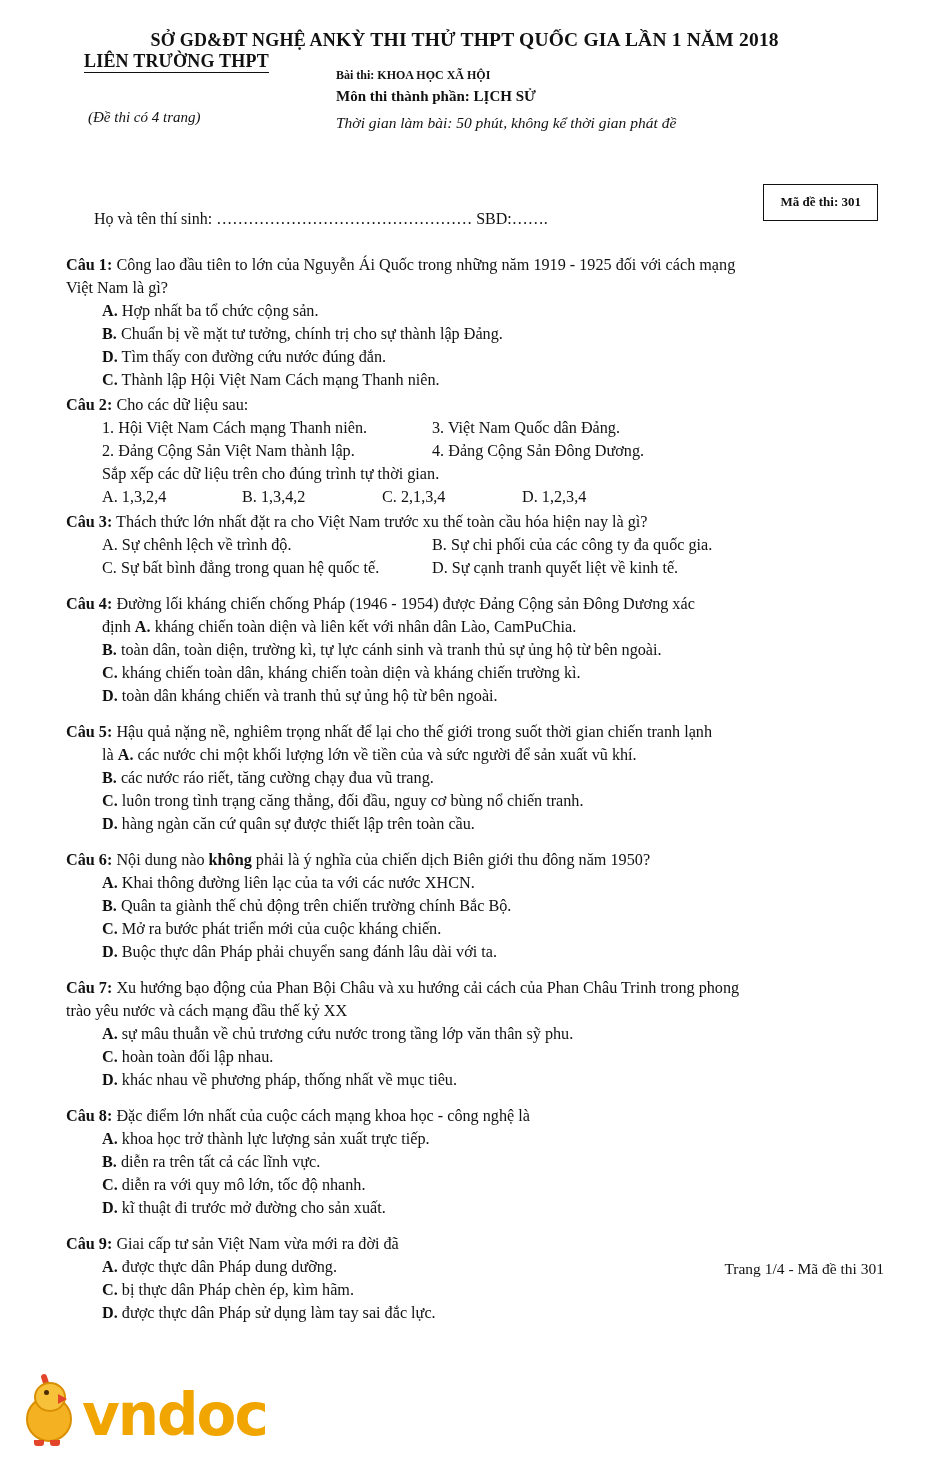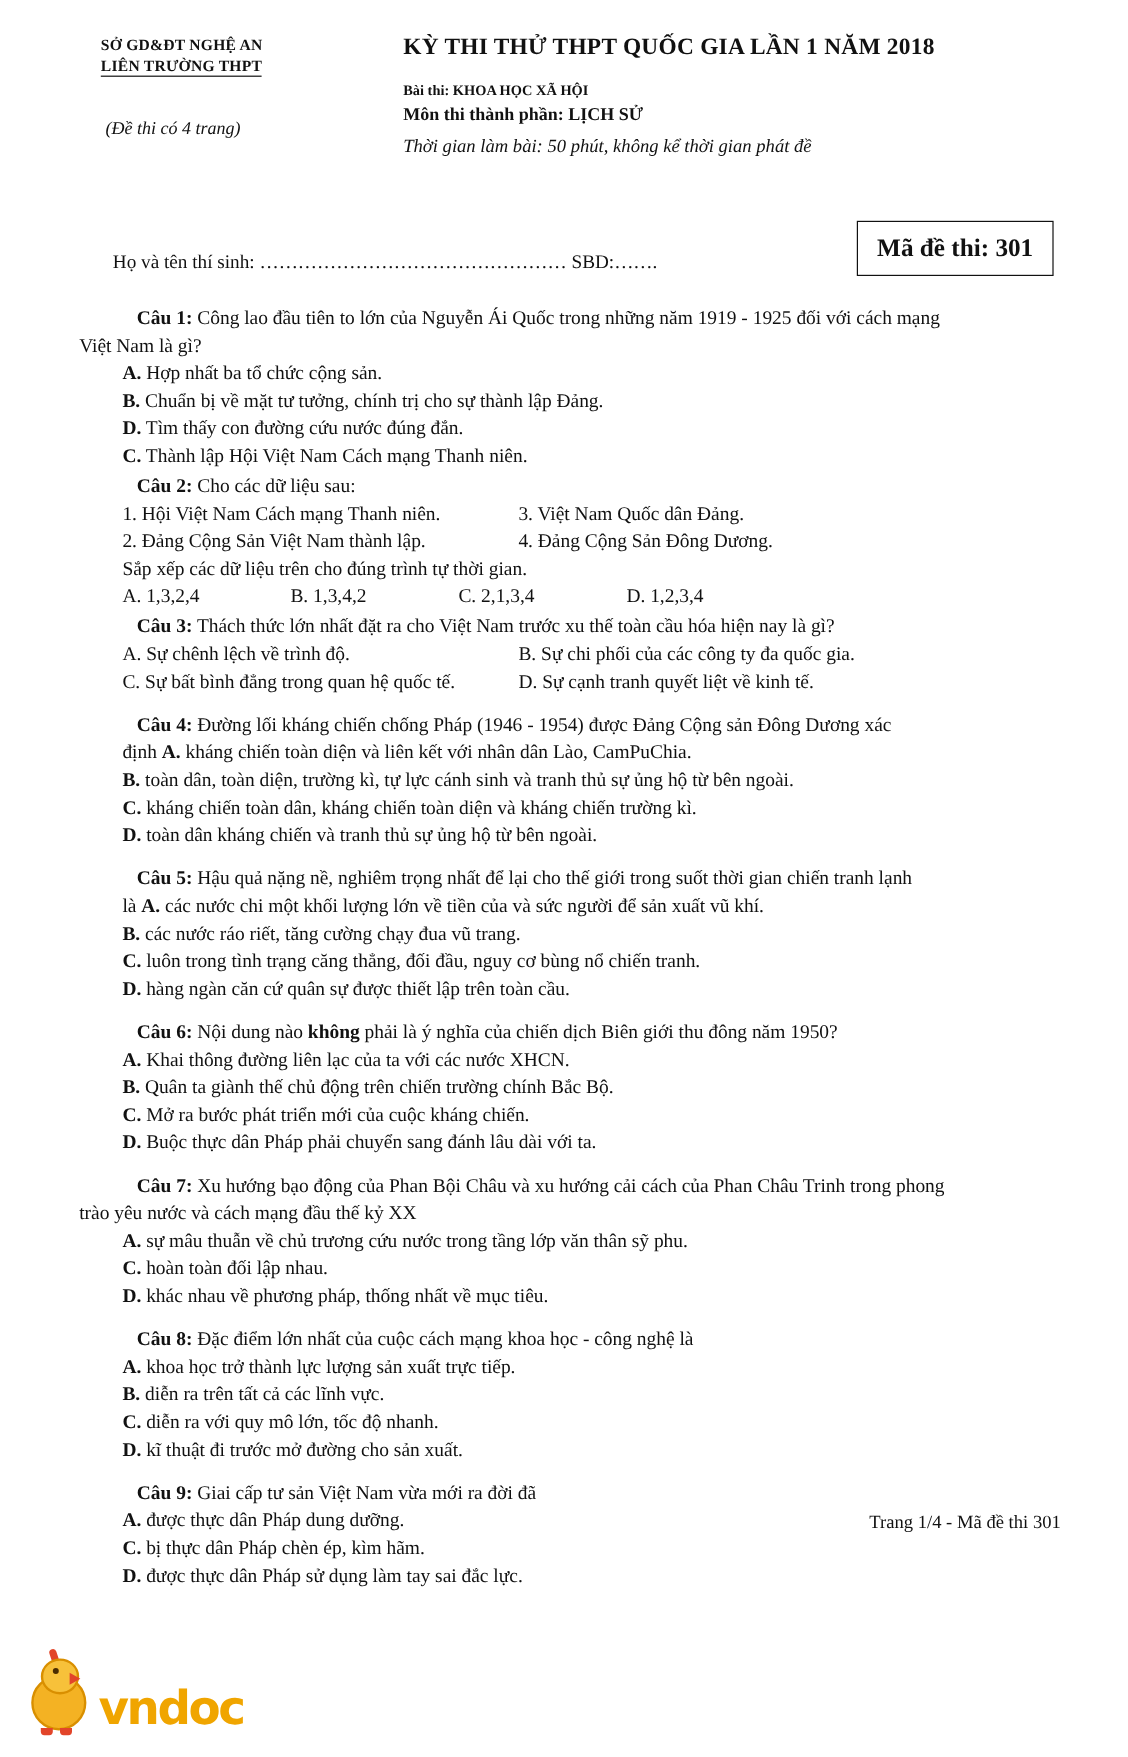--- a/index.html
+++ b/index.html
@@ -29,23 +29,23 @@
     align-items: flex-start;
     justify-content: flex-start;
     margin-top: 10px;
   }
   .header-left {
     width: 270px;
     padding-top: 2px;
   }
   .school-line1, .school-line2 {
     font-weight: bold;
-    font-size: 13px;
+    font-size: 18px;
     letter-spacing: 0.2px;
-    text-align: left;
+    text-align: right;
     padding-left: 18px;
   }
   .school-line2 {
     display: inline-block;
     border-bottom: 1.3px solid #111;
     padding-bottom: 0px;
     padding-left: 0;
     margin-left: 18px;
   }
   .paper-pages {
@@ -93,37 +93,36 @@
     top: 26px;
     white-space: nowrap;
   }
   .code-box {
     position: absolute;
     right: 6px;
     top: 0px;
     border: 1.4px solid #111;
     padding: 9px 16px 10px 16px;
     font-weight: bold;
-    font-size: 21px;
+    font-size: 13px;
     background: #fff;
   }
 
   
   .questions {
     margin-top: 14px;
     font-size: 16.2px;
     line-height: 1.42;
   }
   .q-block {
     margin-bottom: 2px;
   }
   .q-block.spaced { margin-top: 13px; }
   .q-stem {
     text-indent: 0;
-    margin-left: 48px;
   }
   .q-stem .qnum {
     font-weight: bold;
   }
   .q-cont {
     
   }
   .opt {
     padding-left: 36px;
   }
@@ -166,21 +165,21 @@
     position: absolute;
     left: 18px;
     bottom: 18px;
     display: flex;
     align-items: flex-end;
     height: 86px;
   }
   .logo-text {
     font-family: "DejaVu Sans", sans-serif;
     font-weight: bold;
-    font-size: 39px;
+    font-size: 58px;
     color: #f0a500;
     letter-spacing: -2px;
     line-height: 1;
     margin-left: 6px;
     margin-bottom: 2px;
   }
   .chick {
     position: relative;
     width: 58px;
     height: 66px;

